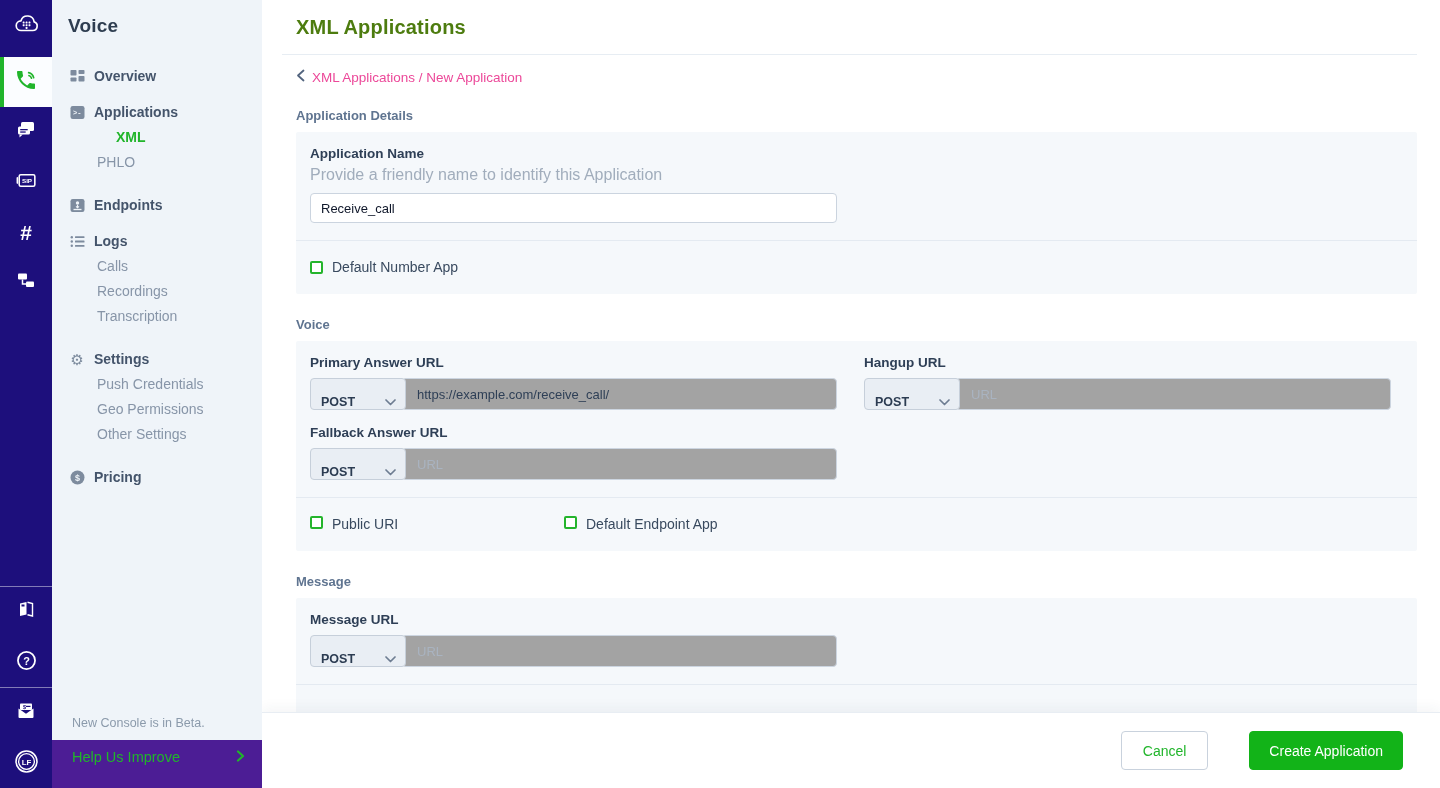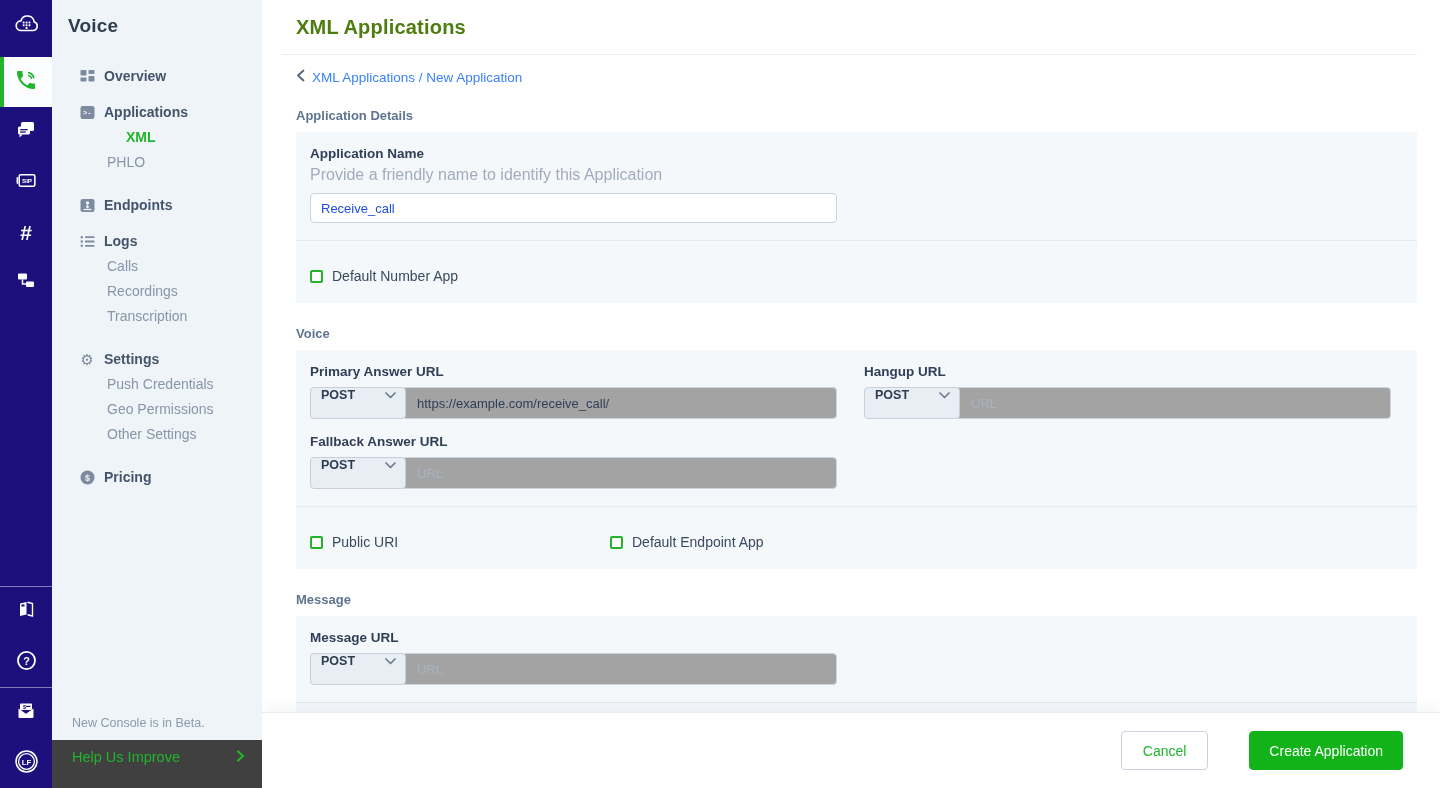--- a/index.html
+++ b/index.html
@@ -12,53 +12,53 @@
   .rail-btn.active { background:#fbfdff; }
   .rail-btn.active::before { content:""; position:absolute; left:0; top:0; bottom:0; width:4px; background:#21b52b; }
   .rail-btn.logo { margin-bottom:7px; }
   .rail-divider { height:1px; background:rgba(255,255,255,0.45); }
   .rail-spacer { flex:1; }
   .rail-glyph { color:#fff; font-weight:bold; font-size:21px; line-height:1; }
 
   
   .sidebar { width:210px; flex-shrink:0; background:#eff4f9; display:flex; flex-direction:column; }
   .sidebar-title { font-size:19px; font-weight:700; color:#2e3d50; padding:15px 0 0 16px; letter-spacing:.2px; }
-  .nav { flex:1; padding:26px 0 0 27px; overflow:hidden; }
+  .nav { flex:1; padding:26px 0 0 17px; overflow:hidden; }
   .nav-item { display:flex; align-items:center; height:26px; cursor:pointer; }
   .nav-item .nicon { width:16px; height:16px; margin-right:9px; display:flex; align-items:center; justify-content:center; flex-shrink:0; }
   .nav-item .nlabel { font-size:14px; font-weight:700; color:#44546b; }
   .nav-sub { display:block; height:25px; line-height:25px; margin-left:28px; font-size:14px; color:#8795a8; cursor:pointer; }
   .nav-sub.active { color:#21b52b; font-weight:700;margin-left:47px; }
   .gap-group { margin-top:17px; }
   .gap-main { margin-top:10px; }
   .beta-note { font-size:12.5px; color:#8b9aab; padding:0 0 10px 20px; }
-  .help-row { height:48px; background:#404040; display:flex; align-items:center; justify-content:space-between; padding:0 16px 14px 20px; cursor:pointer; }
+  .help-row { height:48px; background:#4c1d95; display:flex; align-items:center; justify-content:space-between; padding:0 16px 14px 20px; cursor:pointer; }
   .help-row .hlabel { color:#21b52b; font-size:14.5px; }
 
   
   .main { flex:1; position:relative; background:#fff; overflow:hidden; }
   .main-inner { padding:0 23px 0 34px; }
   .page-title { font-size:20px; font-weight:600; color:#4d7c0f; padding-top:16px; letter-spacing:.2px; }
   .title-divider { height:1px; background:#e7edf3; margin:15px 0 0 -14px; }
-  .breadcrumb { margin-top:14px; display:flex; align-items:center; gap:7px; font-size:13.5px; color:#3b82f6; cursor:pointer; }
+  .breadcrumb { margin-top:14px; display:flex; align-items:center; gap:7px; font-size:13.5px; color:#ec4899; cursor:pointer; }
   .section-label { margin-top:23px; font-size:13px; font-weight:600; color:#5f7490; }
   .card { margin-top:9px; background:#f5f8fb; border-radius:2px; padding:14px; }
   .field-label { font-size:13.5px; font-weight:700; color:#2e3f56; }
   .field-help { margin-top:5px; font-size:16px; color:#a1adbc; }
-  .text-input { margin-top:9px; display:block; width:527px; height:30px; border:1px solid #cbd4df; border-radius:4px; padding:0 10px; font-size:13px; color:#1d4ed8; background:#fff; font-family:inherit; outline:none; }
+  .text-input { margin-top:9px; display:block; width:527px; height:30px; border:1px solid #cbd4df; border-radius:4px; padding:0 10px; font-size:13px; color:#0f172a; background:#fff; font-family:inherit; outline:none; }
   .card-divider { height:1px; background:#e4eaf1; margin:17px -14px 0; }
-  .check-row { margin-top:22px; display:flex; align-items:center; height:26px; }
+  .check-row { margin-top:13px; display:flex; align-items:center; height:26px; }
   .checkbox { width:13px; height:13px; border:2px solid #24b42c; border-radius:2px; background:#fff; flex-shrink:0; cursor:pointer; }
   .check-label { margin-left:9px; font-size:14px; color:#394a5f; }
-  .check-cell { display:flex; align-items:center; width:300px; }
+  .check-cell { display:flex; width:254px; }
 
   .url-grid { display:grid; grid-template-columns:527px 527px; column-gap:27px; }
   .row2 { margin-top:15px; }
   .method-group { display:flex; margin-top:8px; height:32px; width:527px; }
-  .method-select { position:relative; z-index:1; width:96px; flex-shrink:0; background:#e9eef4; border:1px solid #c6cfda; border-radius:4px; display:flex; align-items:flex-start; justify-content:space-between; padding:0 9px 0 10px; font-size:12.5px; font-weight:600; color:#2c3c52; cursor:pointer; }
+  .method-select { position:relative; z-index:1; width:96px; flex-shrink:0; background:#e9eef4; border:1px solid #c6cfda; border-radius:4px; display:flex; align-items:flex-end; justify-content:space-between; padding:0 9px 0 10px; font-size:12.5px; font-weight:600; color:#2c3c52; cursor:pointer; }
   .url-input { flex:1; margin-left:-4px; z-index:0; border:1px solid #ccd5e0; border-radius:4px; background:#a3a3a3; padding:0 10px 0 14px; font-size:13px; color:#2e3f56; font-family:inherit; outline:none; }
   .url-input::placeholder, .text-input::placeholder { color:#a9b3c0; }
 
   .footer-bar { position:absolute; left:0; right:0; bottom:0; height:75px; background:#fff; box-shadow:0 -1px 0 #e8edf3, 0 -5px 12px rgba(30,50,80,0.05); display:flex; align-items:center; justify-content:flex-end; gap:25px; padding-right:37px; z-index:5; }
   .btn { height:39px; border-radius:4px; font-size:14px; font-family:inherit; cursor:pointer; }
   .btn-cancel { padding:0 21px; background:#fff; border:1px solid #c9d2dd; color:#21b52b; }
   .btn-create { padding:0 19px; background:#12b318; border:1px solid #12b318; color:#fff;margin-left:16px; }
 </style>
 </head>
 <body>

